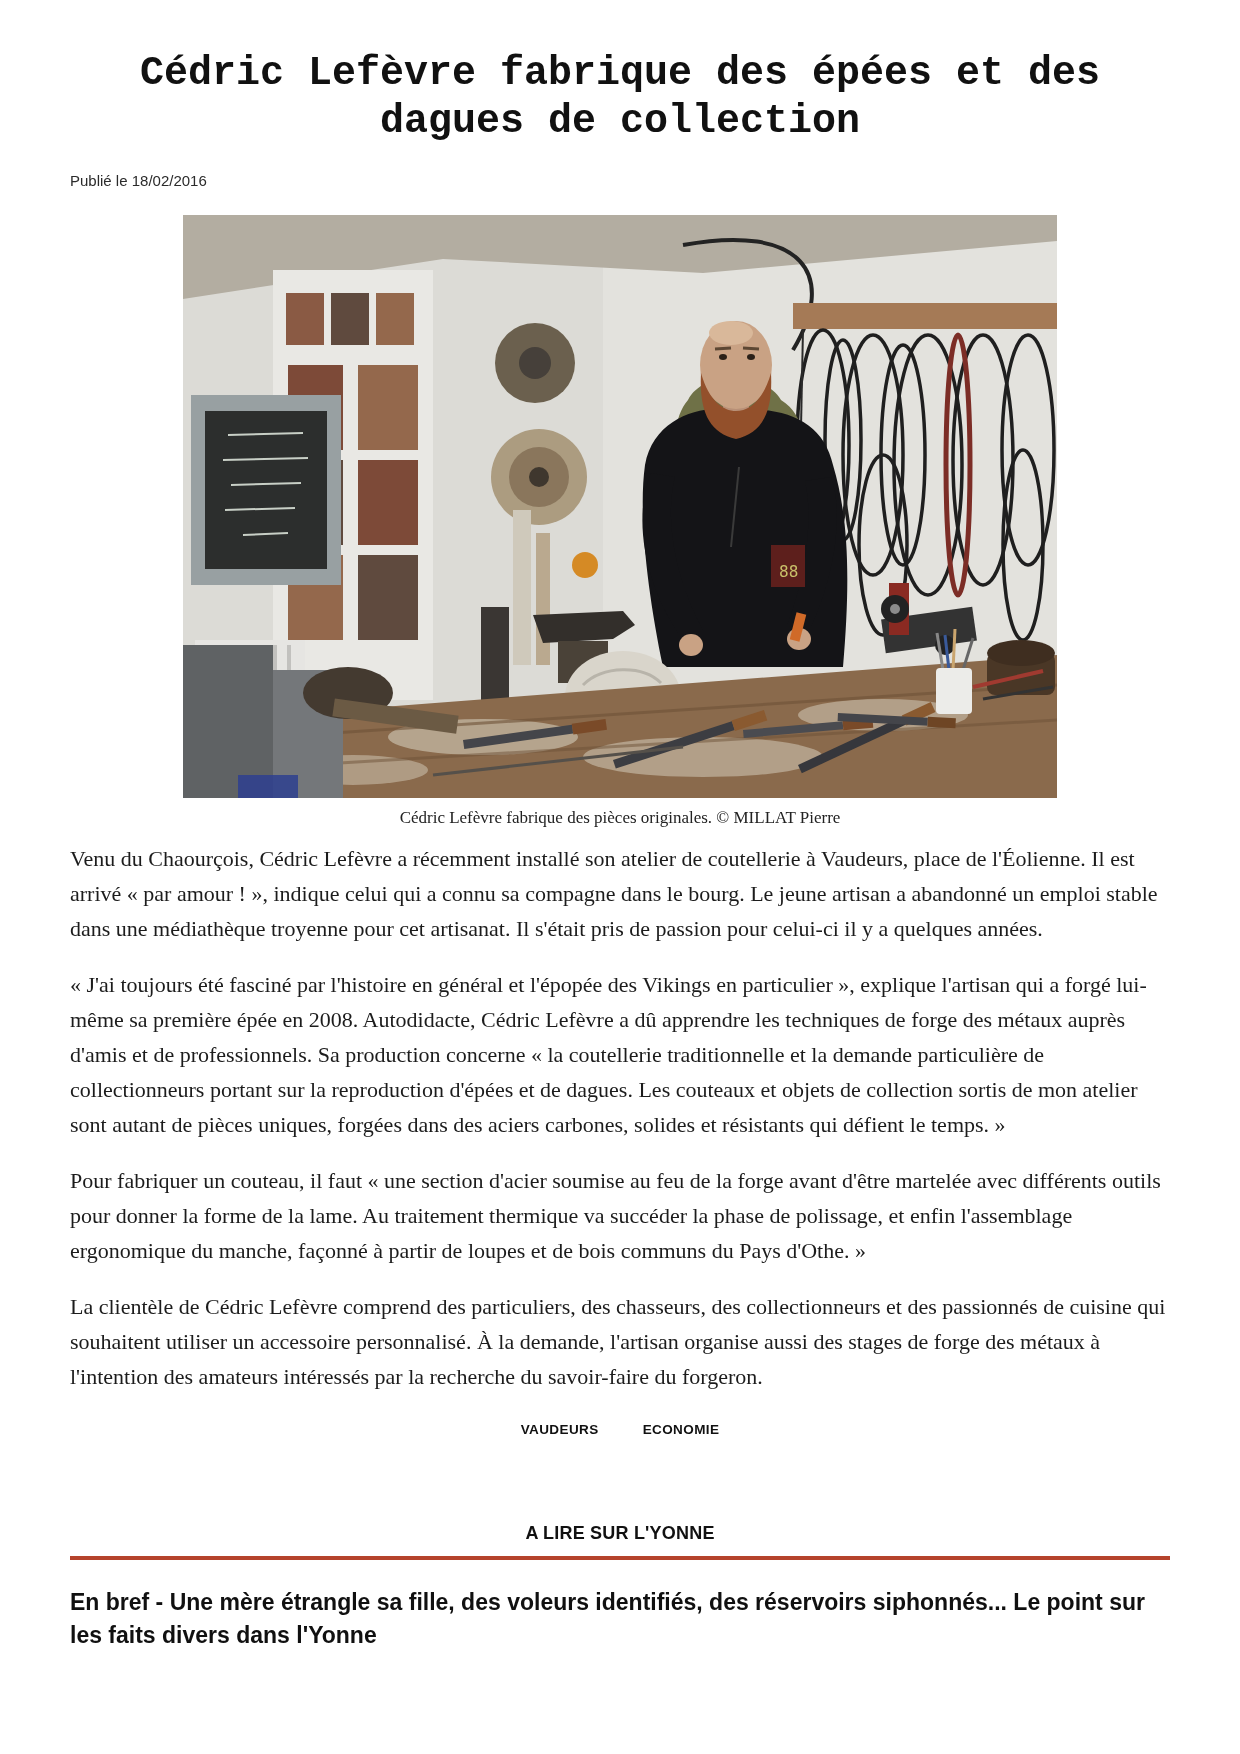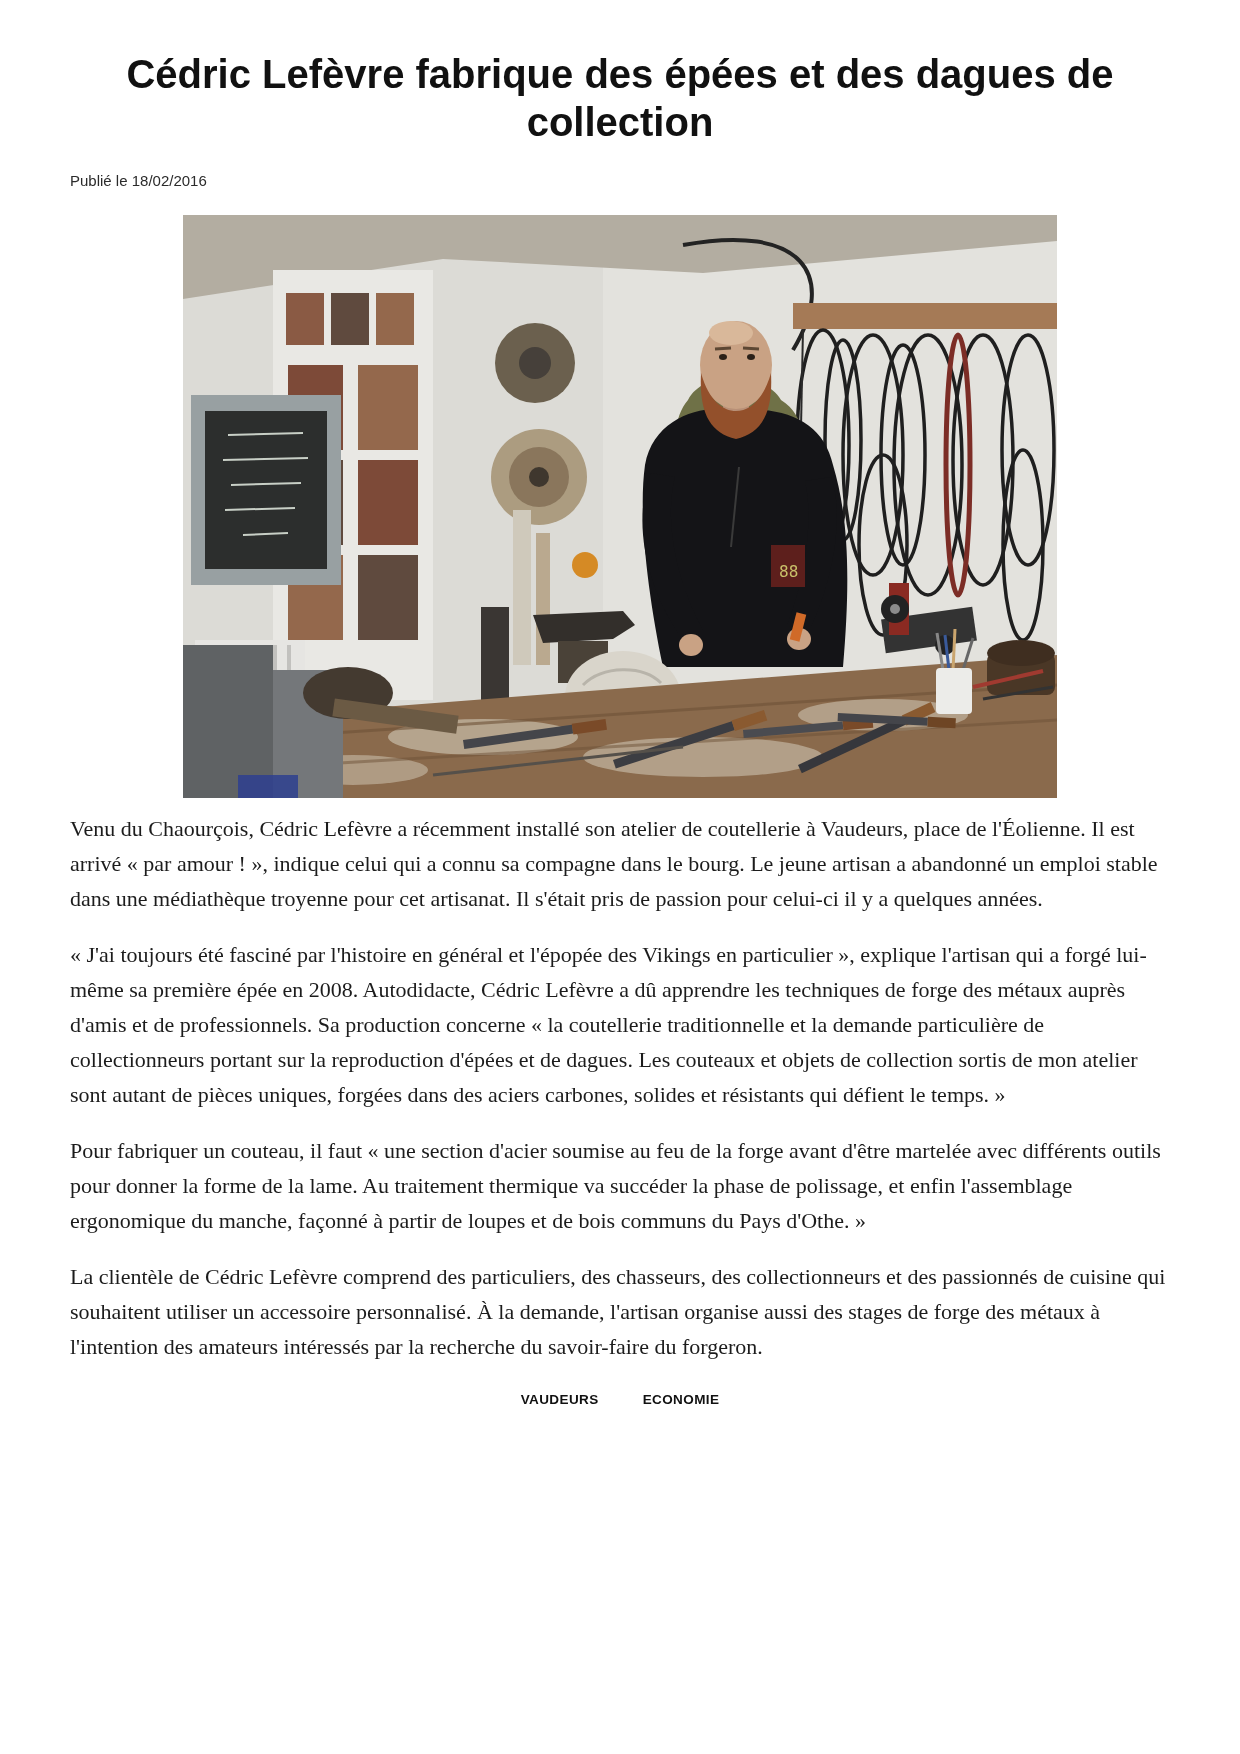--- a/index.html
+++ b/index.html
@@ -3,21 +3,21 @@
 <meta charset="utf-8">
 <style>
   html,body{margin:0;padding:0;background:#ffffff;}
   body{
     width:1240px;height:1754px;overflow:hidden;
     font-family:"Liberation Sans",sans-serif;color:#1c1c1c;
     -webkit-font-smoothing:antialiased;
   }
   .content{width:1100px;margin:0 auto;padding-top:26px;}
   .article-title{
-    font-family:Liberation Sans, sans-serif;
+    font-family:Liberation Mono, monospace;
     font-weight:700;font-size:40px;line-height:1.2;
     text-align:center;color:#111;margin:24px auto 4px;max-width:1010px;
   }
   .published{font-size:15px;color:#2b2b2b;margin-top:26px;}
   figure{margin:26px 0 0;text-align:center;}
   .photo-wrap{width:874px;height:583px;margin:0 auto;display:block;background:#dcdbd6;}
   figcaption{
     font-family:"Liberation Serif","DejaVu Serif",serif;
     font-size:17px;color:#222;margin-top:10px;text-align:center;
   }
@@ -214,28 +214,35 @@
       <line x1="800" y1="484" x2="870" y2="472" stroke="#333333" stroke-width="3"></line>
 
       <g>
         <rect x="0" y="430" width="90" height="153" fill="#5f6264"></rect>
         <rect x="90" y="455" width="70" height="128" fill="#74777a"></rect>
         <rect x="55" y="560" width="60" height="23" fill="#2e3f8f" opacity="0.85"></rect>
         <ellipse cx="165" cy="478" rx="45" ry="26" fill="#443a30"></ellipse>
         <rect x="150" y="492" width="125" height="18" fill="#6b5a44" transform="rotate(8 212 501)"></rect>
       </g>
     </svg>
+    <figcaption>Cédric Lefèvre fabrique des pièces originales. © MILLAT Pierre</figcaption>
   </figure>
 
   <div class="body-text">
     <p>Venu du Chaourçois, Cédric Lefèvre a récemment installé son atelier de coutellerie à Vaudeurs, place de l'Éolienne. Il est arrivé « par amour ! », indique celui qui a connu sa compagne dans le bourg. Le jeune artisan a abandonné un emploi stable dans une médiathèque troyenne pour cet artisanat. Il s'était pris de passion pour celui-ci il y a quelques années.</p>
     <p>« J'ai toujours été fasciné par l'histoire en général et l'épopée des Vikings en particulier », explique l'artisan qui a forgé lui-même sa première épée en 2008. Autodidacte, Cédric Lefèvre a dû apprendre les techniques de forge des métaux auprès d'amis et de professionnels. Sa production concerne « la coutellerie traditionnelle et la demande particulière de collectionneurs portant sur la reproduction d'épées et de dagues. Les couteaux et objets de collection sortis de mon atelier sont autant de pièces uniques, forgées dans des aciers carbones, solides et résistants qui défient le temps. »</p>
     <p>Pour fabriquer un couteau, il faut « une section d'acier soumise au feu de la forge avant d'être martelée avec différents outils pour donner la forme de la lame. Au traitement thermique va succéder la phase de polissage, et enfin l'assemblage ergonomique du manche, façonné à partir de loupes et de bois communs du Pays d'Othe. »</p>
     <p>La clientèle de Cédric Lefèvre comprend des particuliers, des chasseurs, des collectionneurs et des passionnés de cuisine qui souhaitent utiliser un accessoire personnalisé. À la demande, l'artisan organise aussi des stages de forge des métaux à l'intention des amateurs intéressés par la recherche du savoir-faire du forgeron.</p>
   </div>
 
   <div class="tags">
     <a class="tag">VAUDEURS</a>
     <a class="tag">ECONOMIE</a>
   </div>
 
+  <div class="related">
+    <div class="related-title">A LIRE SUR L'YONNE</div>
+    <div class="rule" style="background-color: rgb(181, 67, 44);"></div>
+    <a class="related-headline">En bref - Une mère étrangle sa fille, des voleurs identifiés, des réservoirs siphonnés... Le point sur les faits divers dans l'Yonne</a>
+
+  </div>
 
 </div>
 
 </body></html>

